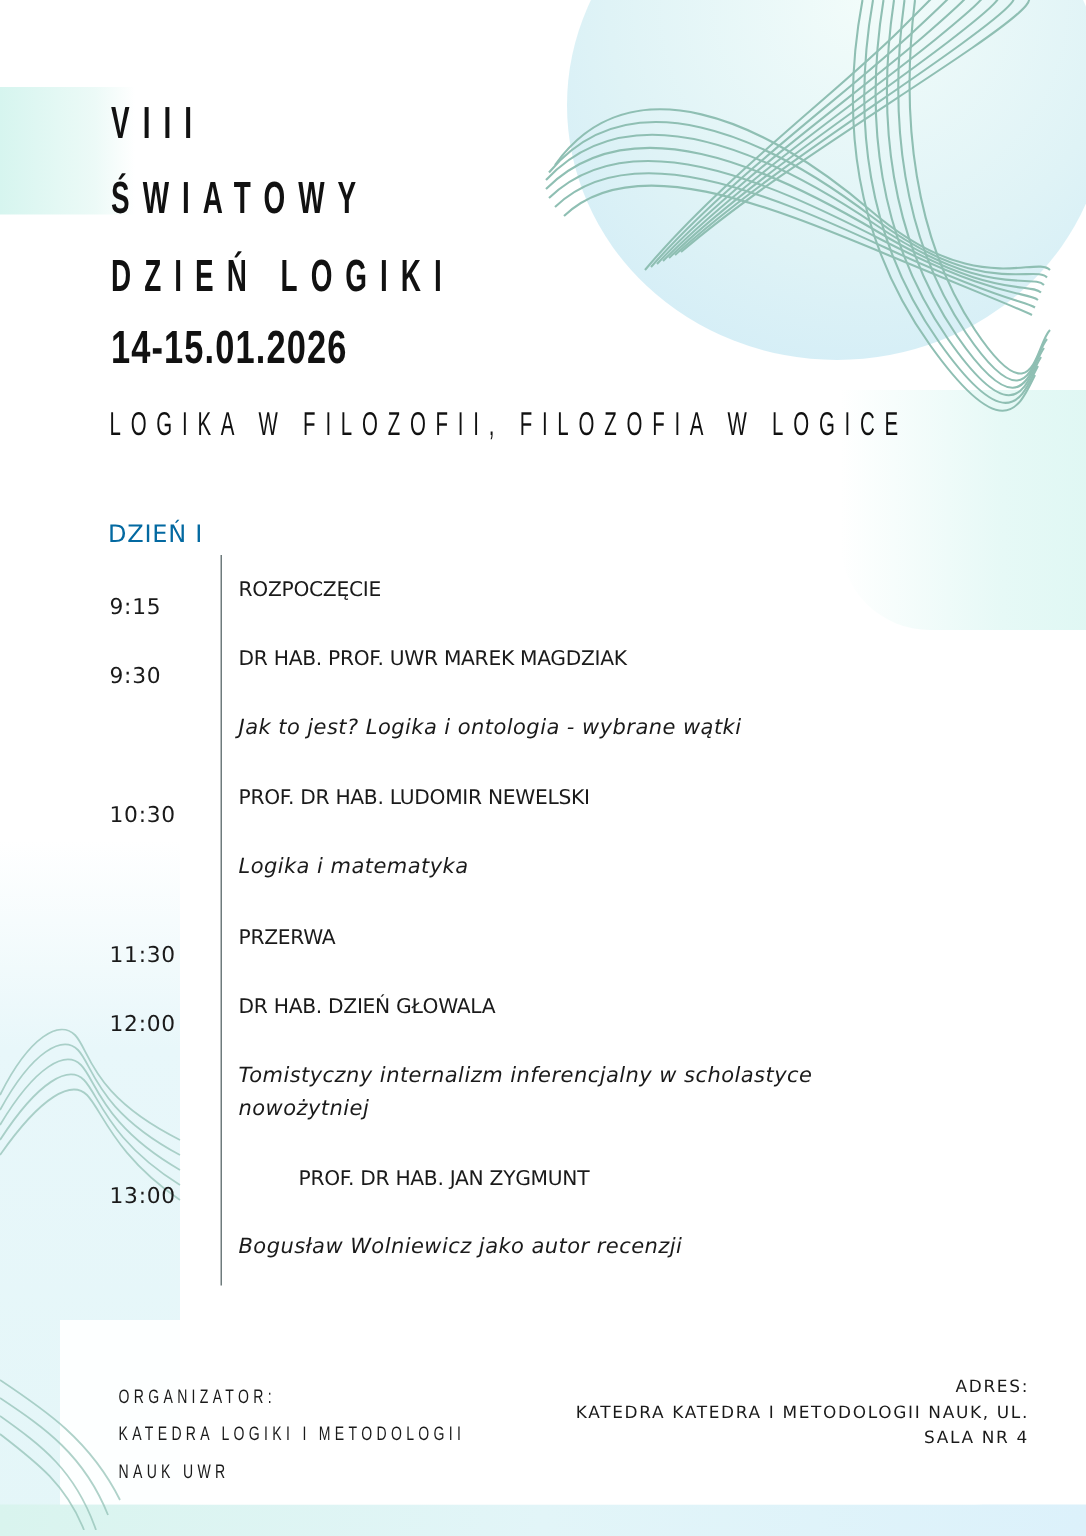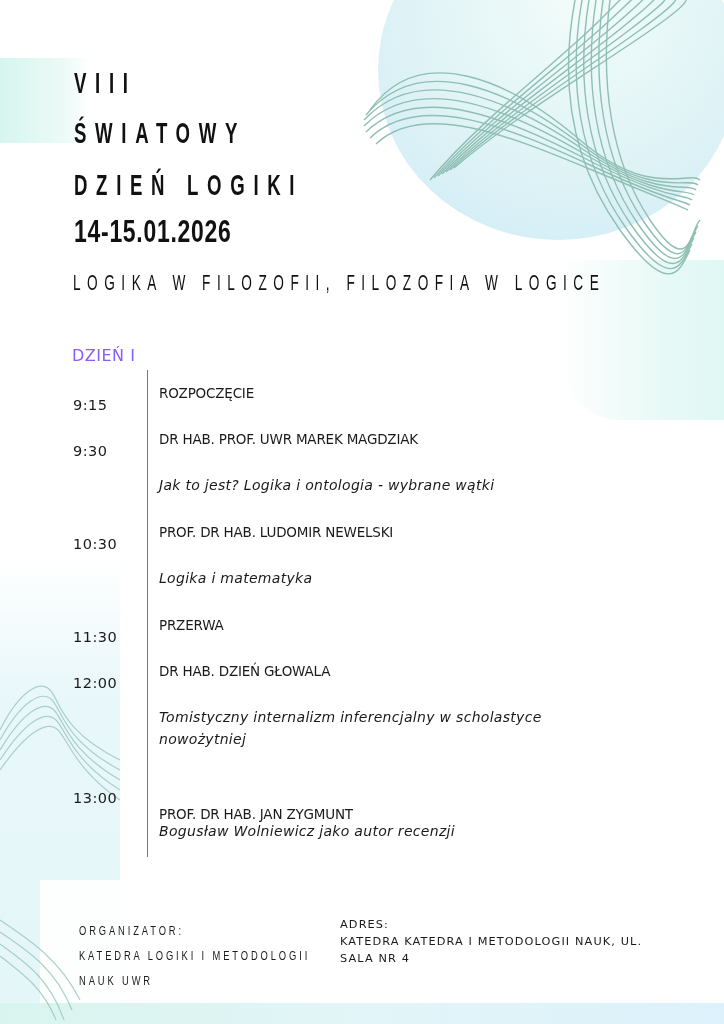--- a/index.html
+++ b/index.html
@@ -13,28 +13,28 @@
   .bg-footer-card { left: 40px; top: 880px; width: 650px; height: 123px; border-bottom-right-radius: 40px; background: #ffffff; opacity: 0.92; }
   svg.swirl { position: absolute; pointer-events: none; }
 
   .title { position: absolute; left: 74px; font-family: "Liberation Sans", sans-serif; font-weight: 700; color: #111; transform-origin: left top; }
   .t1 { top: 66px; font-size: 30px; letter-spacing: 14px; transform: scaleX(0.62); }
   .t2 { top: 116px; font-size: 30px; letter-spacing: 14px; transform: scaleX(0.62); }
   .t3 { top: 168px; font-size: 30px; letter-spacing: 14px; transform: scaleX(0.62); }
   .t4 { top: 214px; font-size: 31px; letter-spacing: 1px; transform: scaleX(0.74); }
   .subtitle { position: absolute; left: 73px; top: 270px; font-family: "Liberation Sans", sans-serif; font-size: 22px; letter-spacing: 10.5px; color: #111; transform: scaleX(0.62); transform-origin: left top; white-space: nowrap; }
 
-  .day-label { position: absolute; left: 72px; top: 346px; font-size: 16px; letter-spacing: 0.5px; color: #8b5cf6; }
+  .day-label { position: absolute; left: 72px; top: 346px; font-size: 16px; letter-spacing: 0.5px; color: #0369a1; }
   .divider { position: absolute; left: 147px; top: 370px; width: 1px; height: 487px; background: #6e7b7c; }
   .time { position: absolute; left: 73px; font-size: 14.5px; letter-spacing: 0.5px; margin-top: 13px; }
   .speaker { position: absolute; left: 159px; font-size: 13.5px; letter-spacing: -0.2px; }
   .talk { position: absolute; left: 159px; font-size: 14px; font-style: italic; letter-spacing: 0.3px; line-height: 22px; width: 470px; }
 
   .org { position: absolute; left: 79px; top: 918px; font-family: "Liberation Sans", sans-serif; font-size: 13px; letter-spacing: 4px; line-height: 25px; color: #1a1a1a; transform: scaleX(0.72); transform-origin: left top; white-space: nowrap; }
-  .addr { position: absolute; left: 340px; top: 916px; width: 346px; text-align: left; font-size: 11.3px; letter-spacing: 1.1px; line-height: 17px; color: #1a1a1a; }
+  .addr { position: absolute; left: 340px; top: 916px; width: 346px; text-align: right; font-size: 11.3px; letter-spacing: 1.1px; line-height: 17px; color: #1a1a1a; }
 </style>
 </head>
 <body>
 
 <div class="bg bg-band-left"></div>
 <div class="bg bg-circle"></div>
 <div class="bg bg-right-panel"></div>
 <div class="bg bg-left-bottom"></div>
 <div class="bg bg-footer-band"></div>
 <div class="bg bg-footer-card"></div>
@@ -100,21 +100,21 @@
   <div class="talk" style="top:567px;">Logika i matematyka</div>
 
   <div class="time" style="top:616px;">11:30</div>
   <div class="speaker" style="top:617px;">PRZERWA</div>
 
   <div class="time" style="top:662px;">12:00</div>
   <div class="speaker" style="top:663px;">DR HAB. DZIEŃ GŁOWALA</div>
   <div class="talk" style="top:706px;">Tomistyczny internalizm inferencjalny w scholastyce nowożytniej</div>
 
   <div class="time" style="top:777px;">13:00</div>
-  <div class="speaker" style="top:806px;">PROF. DR HAB. JAN ZYGMUNT</div>
+  <div class="speaker" style="top:778px;margin-left:40px;">PROF. DR HAB. JAN ZYGMUNT</div>
   <div class="talk" style="top:820px;">Bogusław Wolniewicz jako autor recenzji</div>
 </div>
 
 <div class="org">
   <div>ORGANIZATOR:</div>
   <div>KATEDRA LOGIKI I METODOLOGII</div>
   <div>NAUK UWR</div>
 </div>
 
 <div class="addr">

